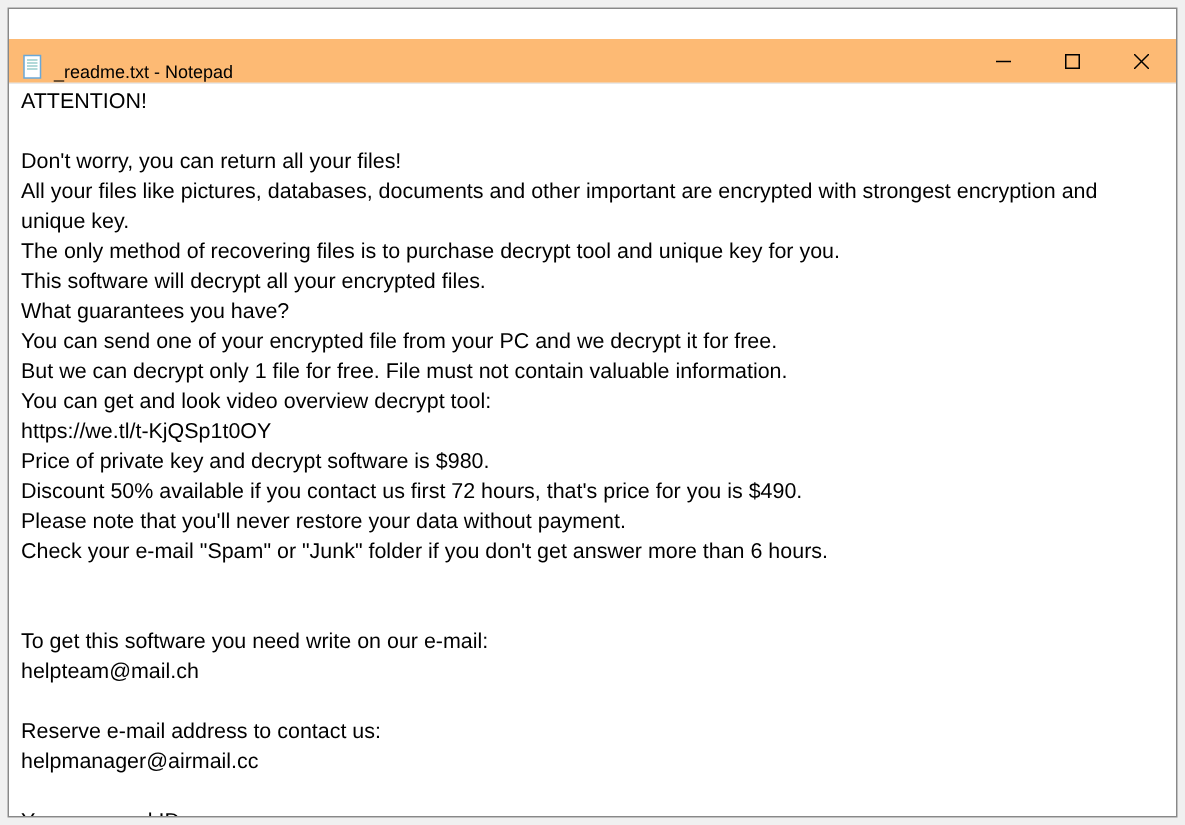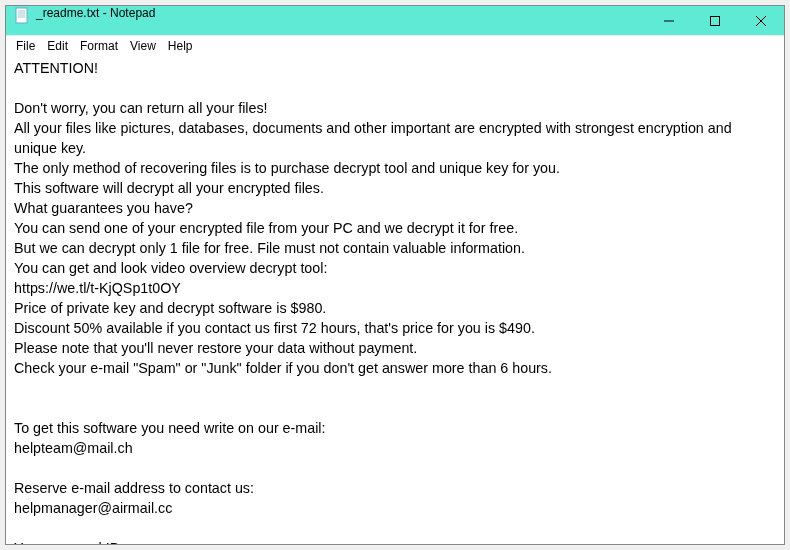--- a/index.html
+++ b/index.html
@@ -15,23 +15,24 @@
       height: 540px;
       background: #ffffff;
       border: 1px solid #888;
       margin: 5px;
       display: flex;
       flex-direction: column;
     }
     .titlebar {
       height: 30px;
       display: flex;
-      align-items: flex-start;
-      background: #5eead4;
+      align-items: flex-end;
+      background: #fdba74;
       border-bottom: 1px solid #e8e8e8;
+      margin-top: 20px;
     }
     .title-icon {
       width: 16px;
       height: 20px;
       margin-left: 8px;
       margin-right: 6px;
       display: flex;
       align-items: center;
     }
     .title-text {
@@ -102,27 +103,20 @@
           </svg>
       </div>
       <div class="win-btn close">
         <svg width="10" height="10" viewBox="0 0 10 10">
             <line x1="0" y1="0" x2="10" y2="10" stroke="#000" stroke-width="1"></line>
             <line x1="10" y1="0" x2="0" y2="10" stroke="#000" stroke-width="1"></line>
           </svg>
       </div>
     </div>
   </div>
-  <div class="menubar">
-    <span class="menu-item">File</span>
-    <span class="menu-item">Edit</span>
-    <span class="menu-item">Format</span>
-    <span class="menu-item">View</span>
-    <span class="menu-item">Help</span>
-  </div>
   <div class="content"><span>ATTENTION!
 
 Don't worry, you can return all your files!
 All your files like pictures, databases, documents and other important are encrypted with strongest encryption and unique key.
 The only method of recovering files is to purchase decrypt tool and unique key for you.
 This software will decrypt all your encrypted files.
 What guarantees you have?
 You can send one of your encrypted file from your PC and we decrypt it for free.
 But we can decrypt only 1 file for free. File must not contain valuable information.
 You can get and look video overview decrypt tool:

